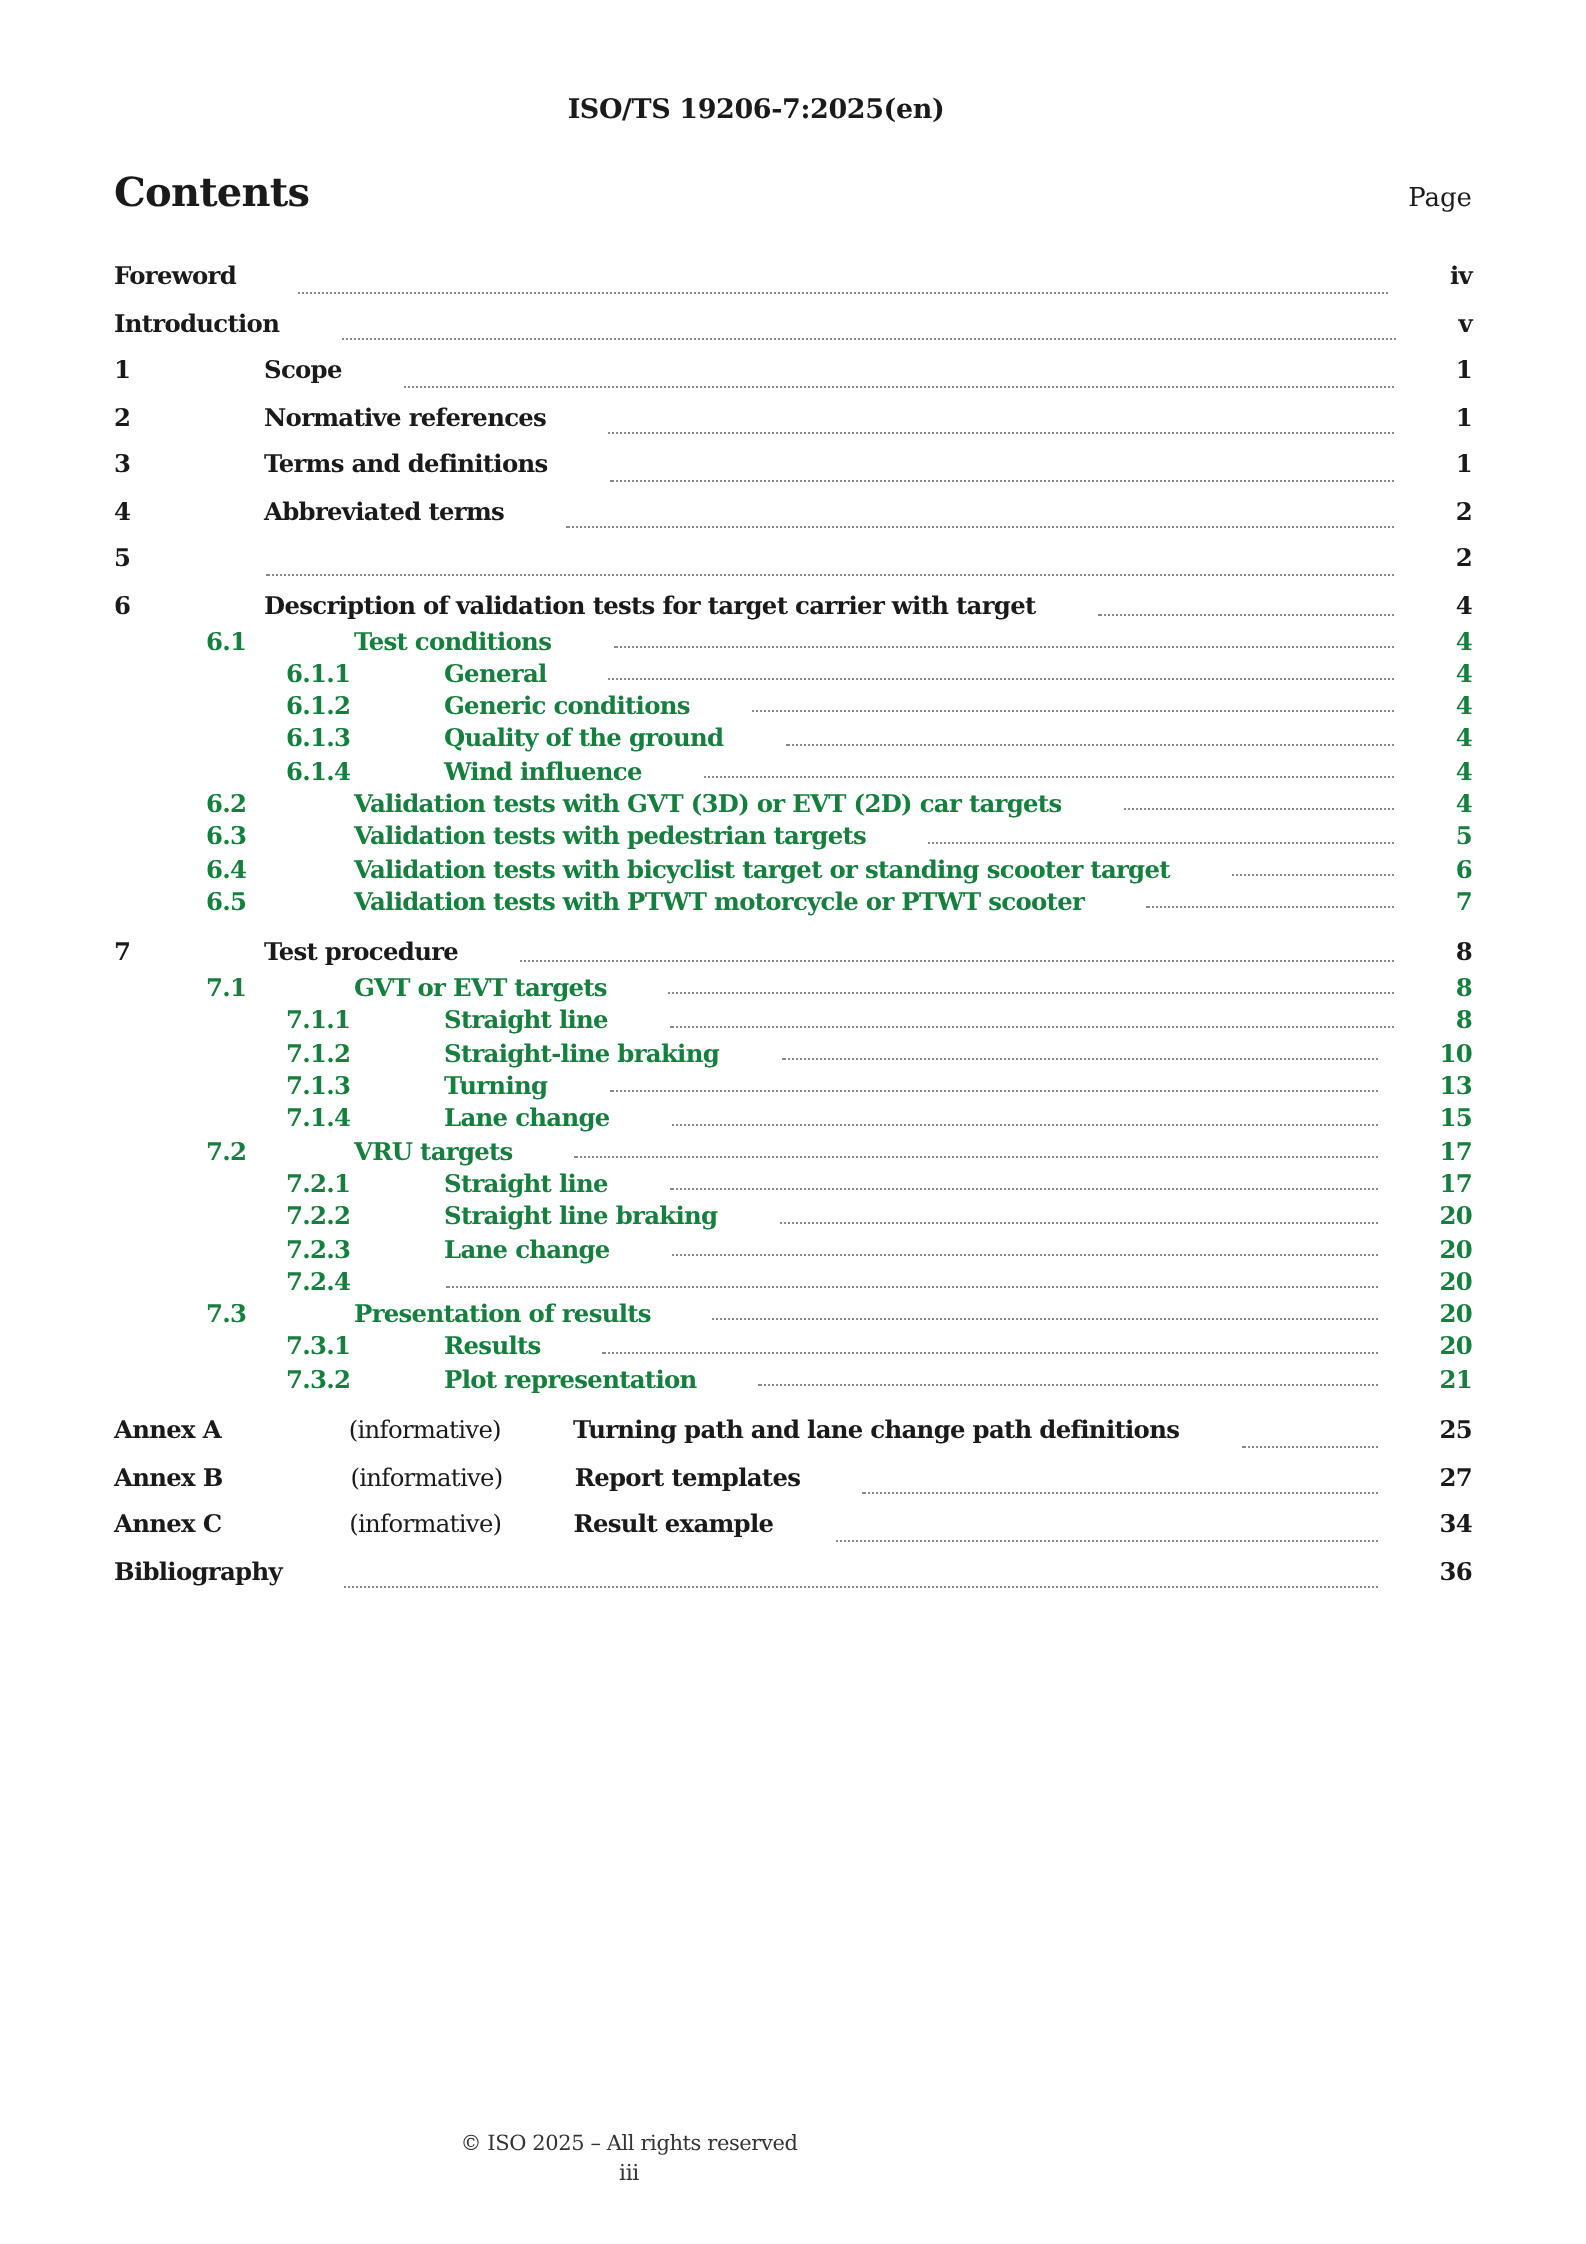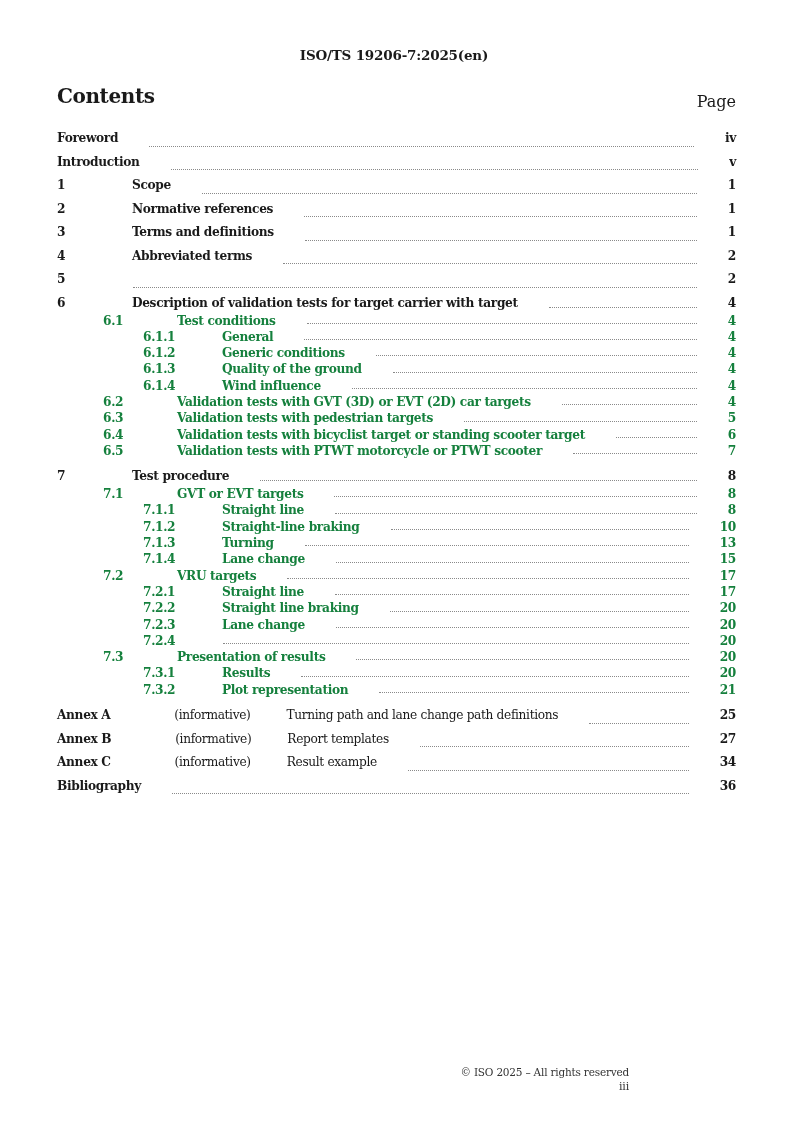--- a/index.html
+++ b/index.html
@@ -17,42 +17,41 @@
   }
   .page-header {
     position: absolute;
     top: 47px;
     left: 0;
     width: 756px;
     text-align: center;
     font-weight: bold;
     font-size: 13.5px;
     letter-spacing: -0.2px;
-    margin-left: 16px;
   }
   .contents-head {
     position: absolute;
     top: 84px;
     left: 57px;
     width: 679px;
     height: 30px;
   }
   .contents-title {
     position: absolute;
     left: 0;
     top: 0;
     font-weight: bold;
     font-size: 20px;
     letter-spacing: -0.4px;
   }
   .page-label {
     position: absolute;
     right: 0;
     top: 8px;
-    font-size: 16px;
+    font-size: 13px;
   }
   .toc {
     position: absolute;
     left: 57px;
     top: 128px;
     width: 679px;
   }
   .row {
     position: relative;
     display: flex;
@@ -68,36 +67,36 @@
   .num {
     flex: 0 0 auto;
     display: inline-block;
   }
   .l1 .num { width: 45px; }
   .l2 .num { width: 44px; margin-left: 46px; }
   .l3 .num { width: 49px; margin-left: 86px; }
   .title { flex: 0 0 auto; }
   .annex-prefix { font-weight: bold; }
   .annex-inform { font-weight: normal; }
-  .annex-title { font-weight: normal; margin-left: 6px; }
+  .annex-title { font-weight: bold; margin-left: 6px; }
   .leader {
     flex: 1 1 auto;
     margin: 0 1px 0 1px;
     border-bottom: 1px dotted #8a8a8a;
     height: 1px;
     align-self: flex-end;
     margin-bottom: 5px;
   }
   .pg { flex: 0 0 auto; text-align: center; }
   .footer {
     position: absolute;
     top: 1066px;
     left: 0;
     width: 629px;
-    text-align: right;
+    text-align: center;
     font-size: 10.5px;
     color: #333;
     letter-spacing: -0.2px;
   }
   .footer .roman {
     display: block;
     margin-top: 2px;
     font-size: 11px;
   }
 </style>

